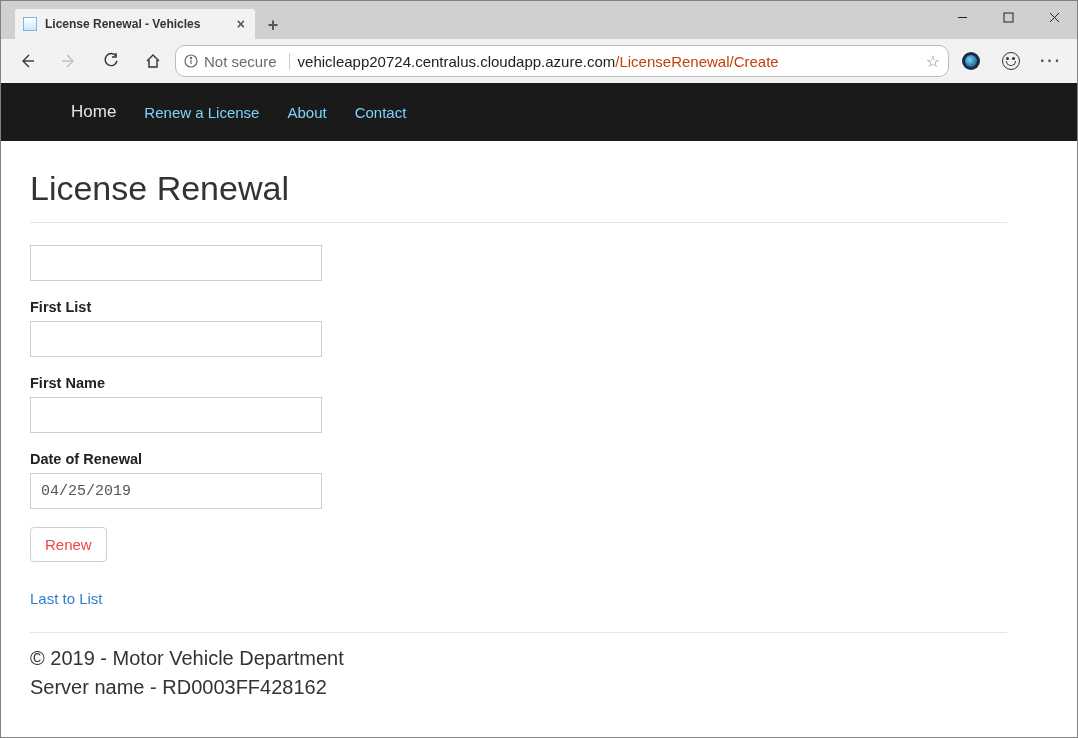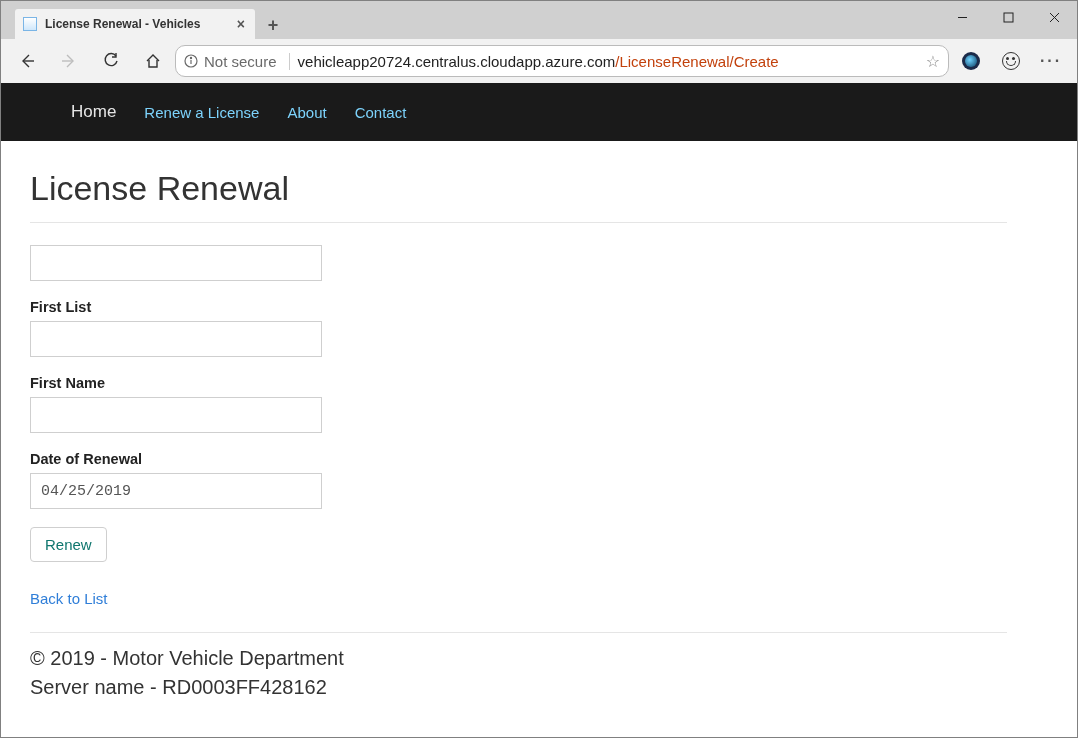--- a/index.html
+++ b/index.html
@@ -39,21 +39,21 @@
   .page { background:#fff; }
   .navbar { background:#1a1a1a; height:58px; display:flex; align-items:center; padding:0 70px; gap:28px;}
   .navbar a { color:#7dd3fc; font-size:15px; text-decoration:none;}
   .navbar a.brand { color:#e6e6e6; font-size:17px;}
   .container { padding:10px 70px 0 29px; max-width:1078px;}
   h1.page-title { font-size:34px; font-weight:400; color:#333; margin:18px 0 14px 0;}
   hr.rule { border:none; border-top:1px solid #e5e5e5; margin:0 0 22px 0;}
   .form-group { margin-bottom:18px; }
   .form-label { font-weight:600; font-size:14.5px; color:#222; display:block; margin-bottom:6px;}
   .form-control { width:292px; height:36px; border:1px solid #cfcfcf; border-radius:0; padding:6px 10px; font-size:15px; color:#555; font-family:Liberation Mono, monospace; outline:none;}
-  .btn { border:1px solid #cfcfcf; background:#fff; border-radius:4px; padding:8px 14px; font-size:15px; color:#0f766e; cursor:default; font-family:inherit;}
+  .btn { border:1px solid #cfcfcf; background:#fff; border-radius:4px; padding:8px 14px; font-size:15px; color:#ef4444; cursor:default; font-family:inherit;}
   .back-link { color:#2f7ed8; font-size:15px; text-decoration:none; display:inline-block; margin-top:28px;}
   hr.footer-rule { border:none; border-top:1px solid #e5e5e5; margin:24px 0 14px 0;}
   .footer-text { font-size:20px; color:#333; margin:6px 0;}
 </style>
 </head>
 <body>
 
 <div class="browser-chrome">
   <div class="title-tab-row">
     <div class="tab">
@@ -162,19 +162,19 @@
       <label class="form-label">First Name</label>
       <input class="form-control" type="text" value="" style="">
     </div>
 
     <div class="form-group">
       <label class="form-label">Date of Renewal</label>
       <input class="form-control" type="text" value="04/25/2019" style="">
     </div>
 
     <button class="btn">Renew</button>
-    <div><a href="#" class="back-link">Back to List</a></div>
+    <div><a href="#" class="back-link">Last to List</a></div>
 
     <hr class="footer-rule">
     <p class="footer-text">© 2019 - Motor Vehicle Department</p>
     <p class="footer-text">Server name - RD0003FF428162</p>
   </div>
 </div>
 
 </body></html>

